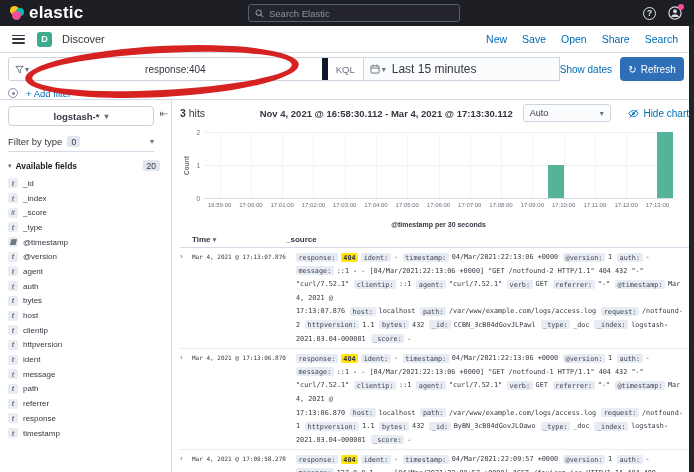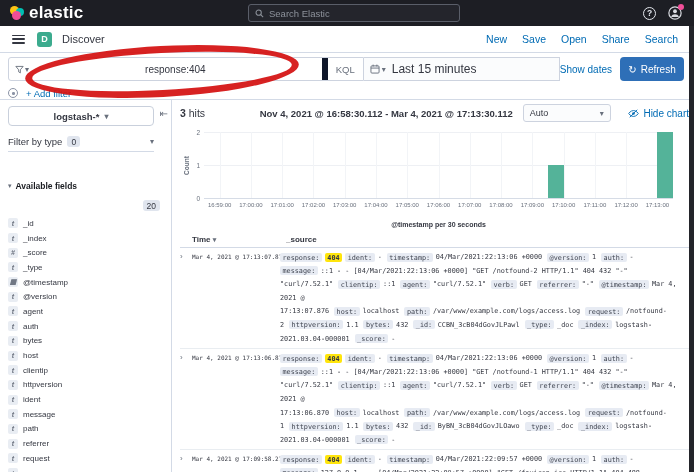--- a/index.html
+++ b/index.html
@@ -82,21 +82,21 @@
                         font-family:"Liberation Sans",sans-serif; }
   .field-search input::placeholder { color:#8e939d; }
   .type-filter { width:146px; height:20px; margin-top:6px; border-bottom:1px solid #d3dae6;
                  display:flex; align-items:center; gap:5px; font-size:9.5px; color:#343741; }
   .badge { background:#e0e5ee; border-radius:3px; padding:0 4px; font-size:8.5px; color:#343741; height:11px;
            display:flex; align-items:center; }
   .type-filter .chev { margin-left:auto; }
   .af-header { margin-top:8px; display:flex; align-items:center; gap:4px; width:152px; }
   .af-header .chev { font-size:7px; }
   .af-title { font-size:8.5px; font-weight:bold; color:#1a1c21; }
-  .af-count { margin-left:auto;margin-top:40px; }
+  .af-count { margin-left:auto; }
   .fields { list-style:none; margin-top:5px; }
   .fields li { height:14.7px; display:flex; align-items:center; gap:5px; }
   .ficon { width:10px; height:10px; border-radius:2px; background:#e9edf3; color:#69707d;
            font-size:7px; font-style:italic; font-weight:bold; display:flex; align-items:center; justify-content:center; flex:none; }
   .fname { font-size:8px; color:#343741; white-space:nowrap; }
 
   
   .main { flex:1; padding:0 5px 0 8px; position:relative; overflow:hidden; }
   .hits-row { height:26px; display:flex; align-items:center; }
   .hits { font-size:10.5px; width:70px; }
@@ -124,21 +124,21 @@
 
   .dtable { margin-top:2px; }
   .thead { display:flex; align-items:center; height:16px; border-bottom:1px solid #d3dae6; }
   .th-time { margin-left:12px; width:88px; font-size:8px; font-weight:bold; }
   .th-time .sort { font-size:7px; color:#69707d; }
   .th-source { font-size:8px; font-weight:bold; margin-left:6px; }
   .drow { display:flex; border-bottom:1px solid #e9edf1; padding:3px 0 2px 0; }
   .expand { width:12px; color:#69707d; font-size:8px; padding-top:1px; flex:none; }
   .dtime { width:88px; flex:none; font-family:"DejaVu Sans Mono",monospace; font-size:6px;
            color:#343741; padding-top:2px; white-space:nowrap; }
-  .dsrc { flex:1; margin-left:0; font-family:"DejaVu Sans Mono",monospace; font-size:6.8px;
+  .dsrc { flex:1; margin-left:16px; font-family:"DejaVu Sans Mono",monospace; font-size:6.8px;
           line-height:13.6px; color:#343741; word-break:break-word; }
   .chip { background:#e7ebf3; border-radius:2px; padding:0.5px 2.5px; margin-right:3px; color:#3f4450; white-space:nowrap; }
   .val { margin-right:5px; }
   .hl { background:#ffe50c; border-radius:2px; padding:0.5px 2.5px; margin-right:3px; font-weight:bold; }
 
   .right-strip { position:absolute; right:0; top:26px; bottom:0; width:5px; background:#23242a; z-index:60; }
 </style>
 </head>
 <body>
 
@@ -301,24 +301,20 @@
           <span class="ficon">t</span>
           <span class="fname">message</span>
         </li>
         <li>
           <span class="ficon">t</span>
           <span class="fname">path</span>
         </li>
         <li>
           <span class="ficon">t</span>
           <span class="fname">referrer</span>
-        </li>
-        <li>
-          <span class="ficon">t</span>
-          <span class="fname">request</span>
         </li>
         <li>
           <span class="ficon">t</span>
           <span class="fname">response</span>
         </li>
         <li>
           <span class="ficon">t</span>
           <span class="fname">timestamp</span>
         </li>
       </ul>

